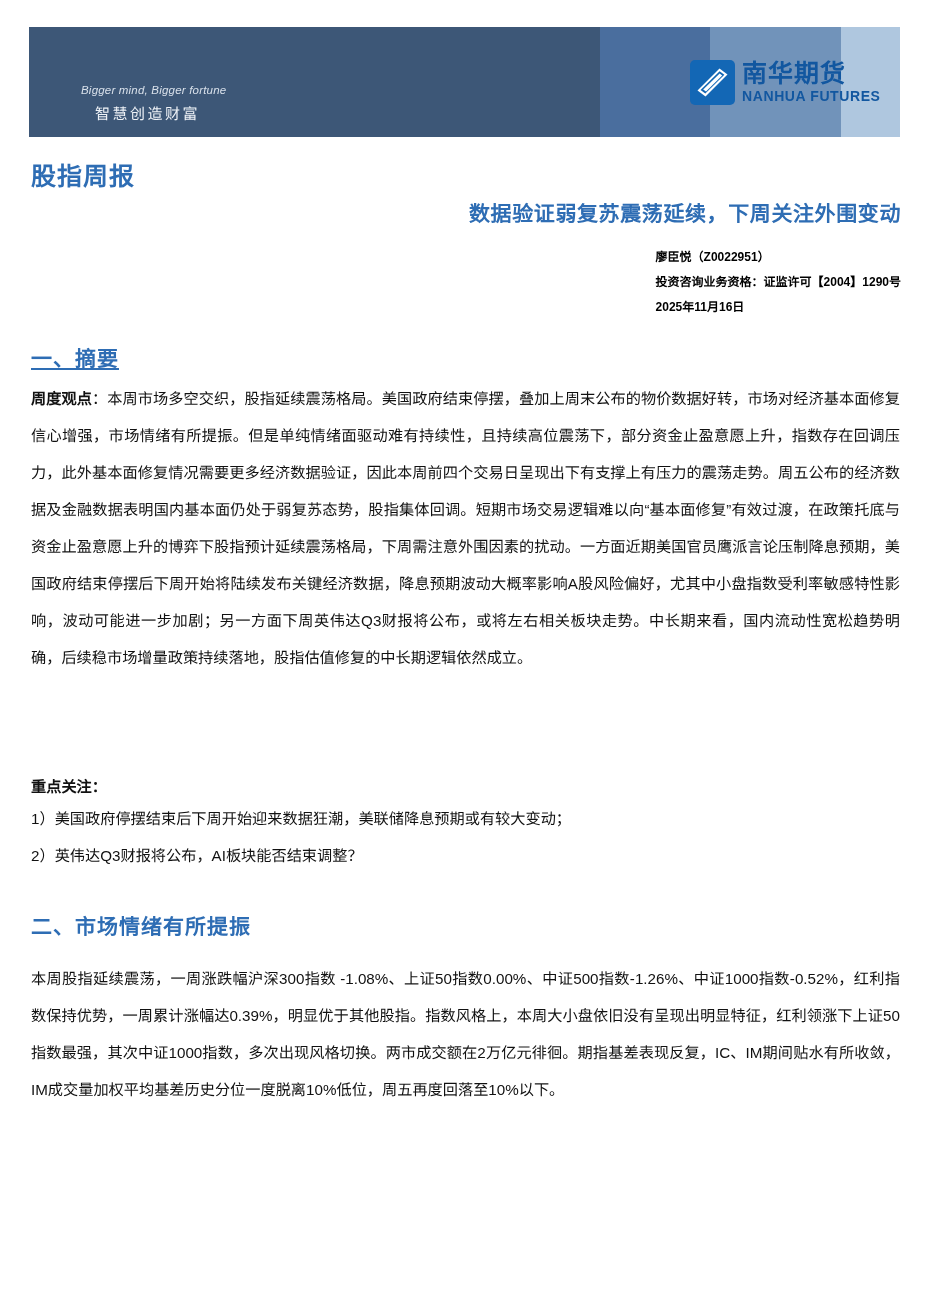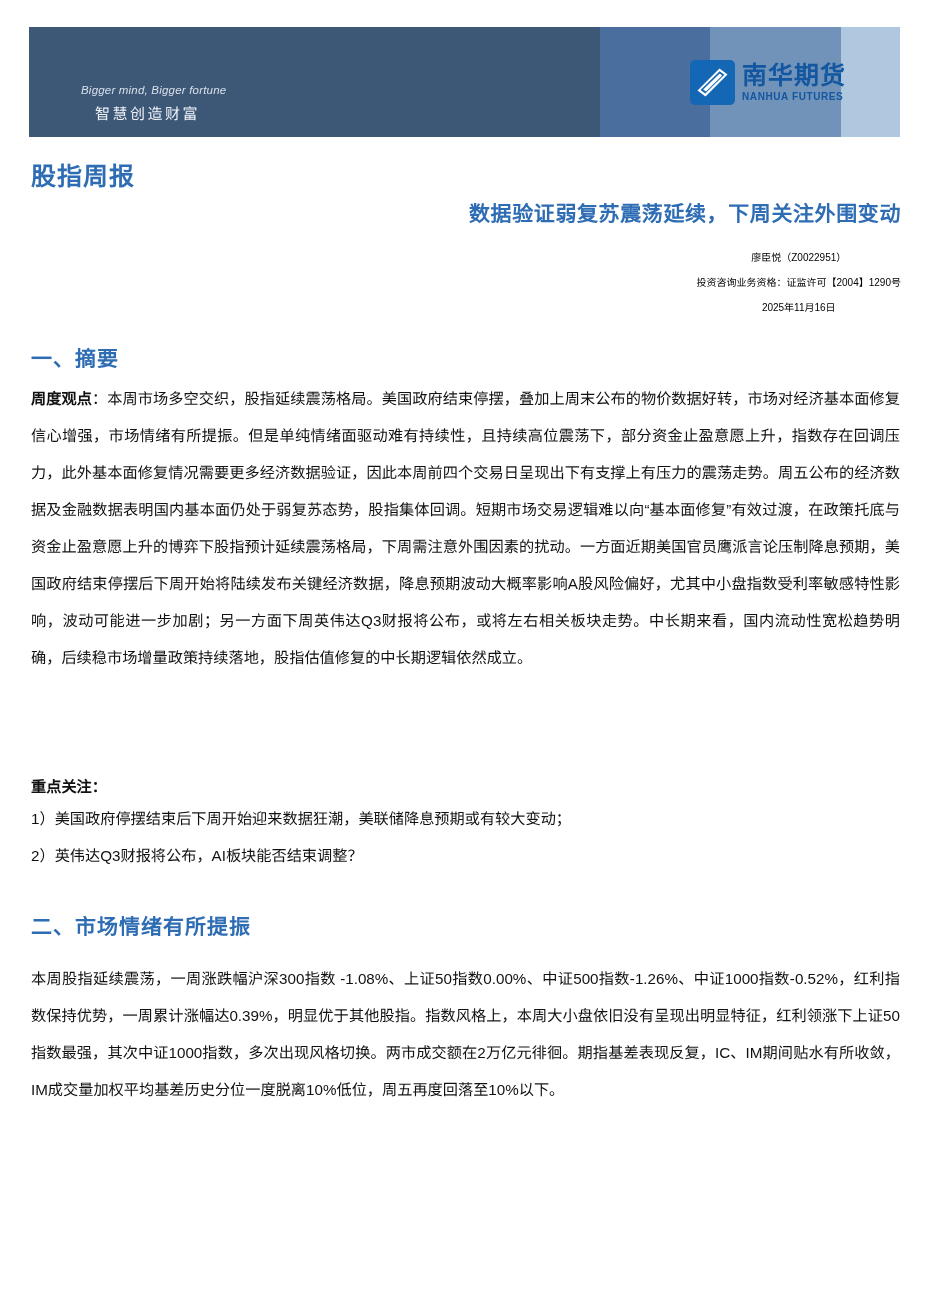--- a/index.html
+++ b/index.html
@@ -100,21 +100,21 @@
   .logo-cn {
     font-size: 25px;
     font-weight: bold;
     color: #1257a0;
     letter-spacing: 1px;
     line-height: 1.05;
     font-family: "DejaVu Sans", sans-serif;
     white-space: nowrap;
   }
   .logo-en {
-    font-size: 10px;
+    font-size: 14px;
     font-weight: bold;
     color: #1257a0;
     letter-spacing: .6px;
     margin-top: 1px;
     white-space: nowrap;
   }
 
   
   .report-kind {
     position: absolute;
@@ -133,37 +133,37 @@
     font-size: 21px;
     font-weight: bold;
     color: #2e6db4;
     letter-spacing: .6px;
     white-space: nowrap;
   }
   .byline {
     position: absolute;
     right: 29px;
     top: 245px;
-    text-align: center;
-    font-size: 10px;
-    font-weight: normal;
+    text-align: left;
+    font-size: 12px;
+    font-weight: bold;
     line-height: 25px;
     color: #000;
   }
   .byline div { white-space: nowrap; }
 
   
   .sec-head {
     font-size: 21px;
     font-weight: bold;
     color: #2e6db4;
     letter-spacing: 1px;
     white-space: nowrap;
   }
-  #sec1-head { position: absolute; left: 31px; top: 342px; }
+  #sec1-head { position: absolute; left: 31px; top: 342px; text-decoration: underline; }
   #sec2-head { position: absolute; left: 31px; top: 910px; }
 
   .body-block {
     position: absolute;
     left: 31px;
     width: 869px;
     font-size: 15.2px;
     line-height: 37px;
     color: #111;
     text-align: justify;

